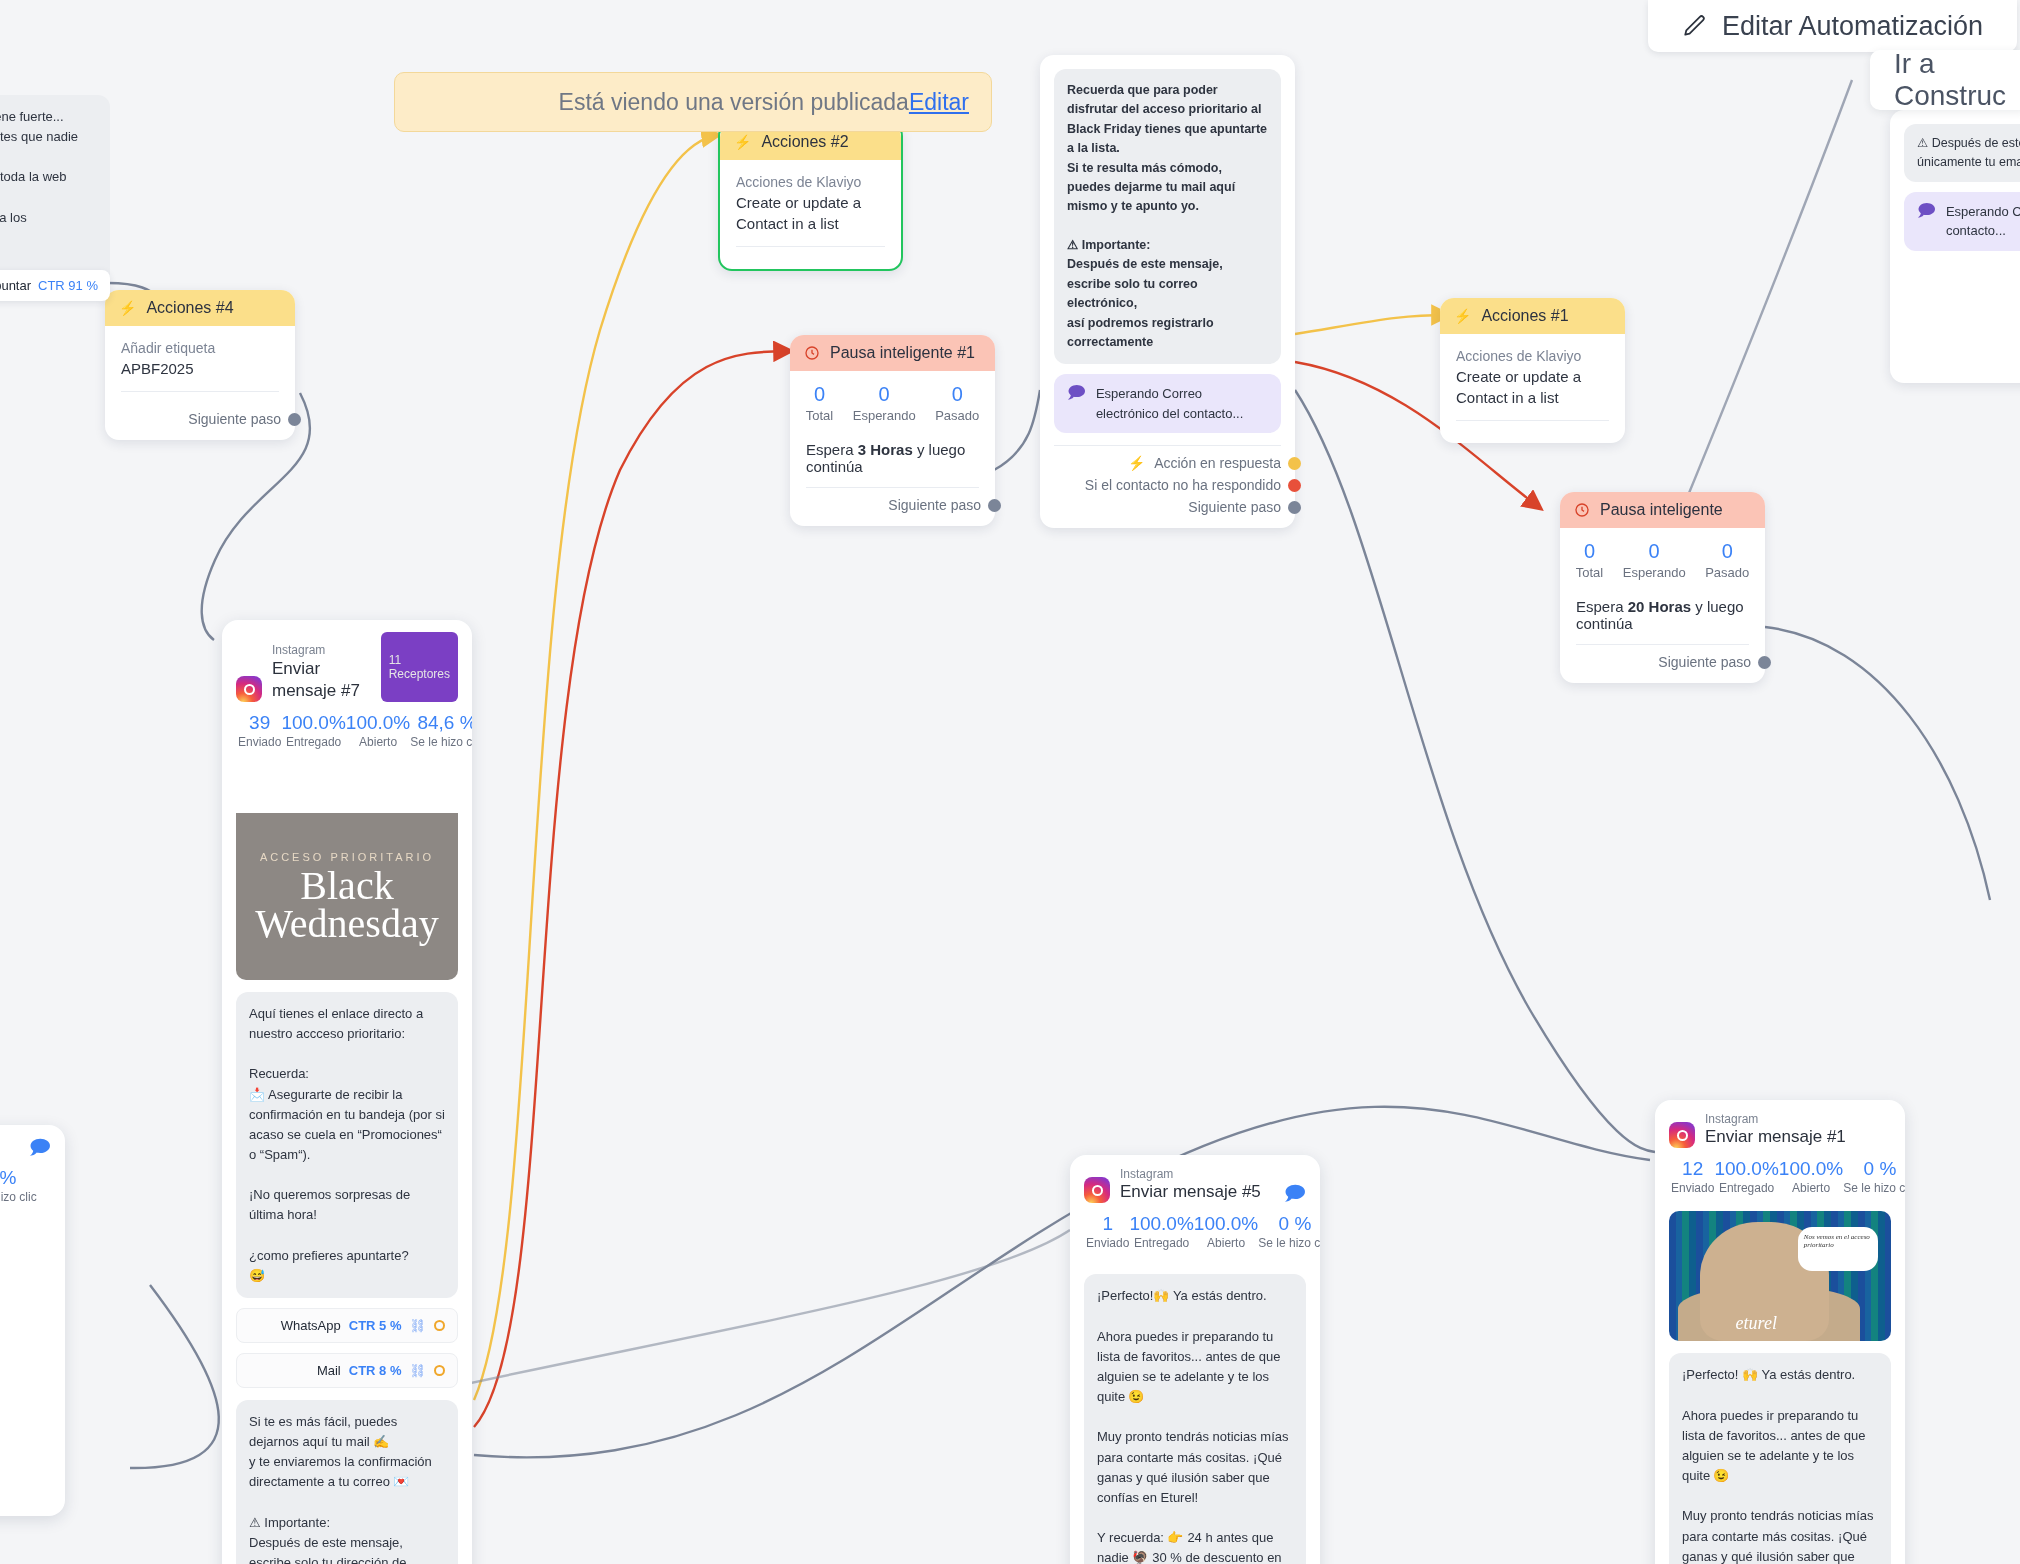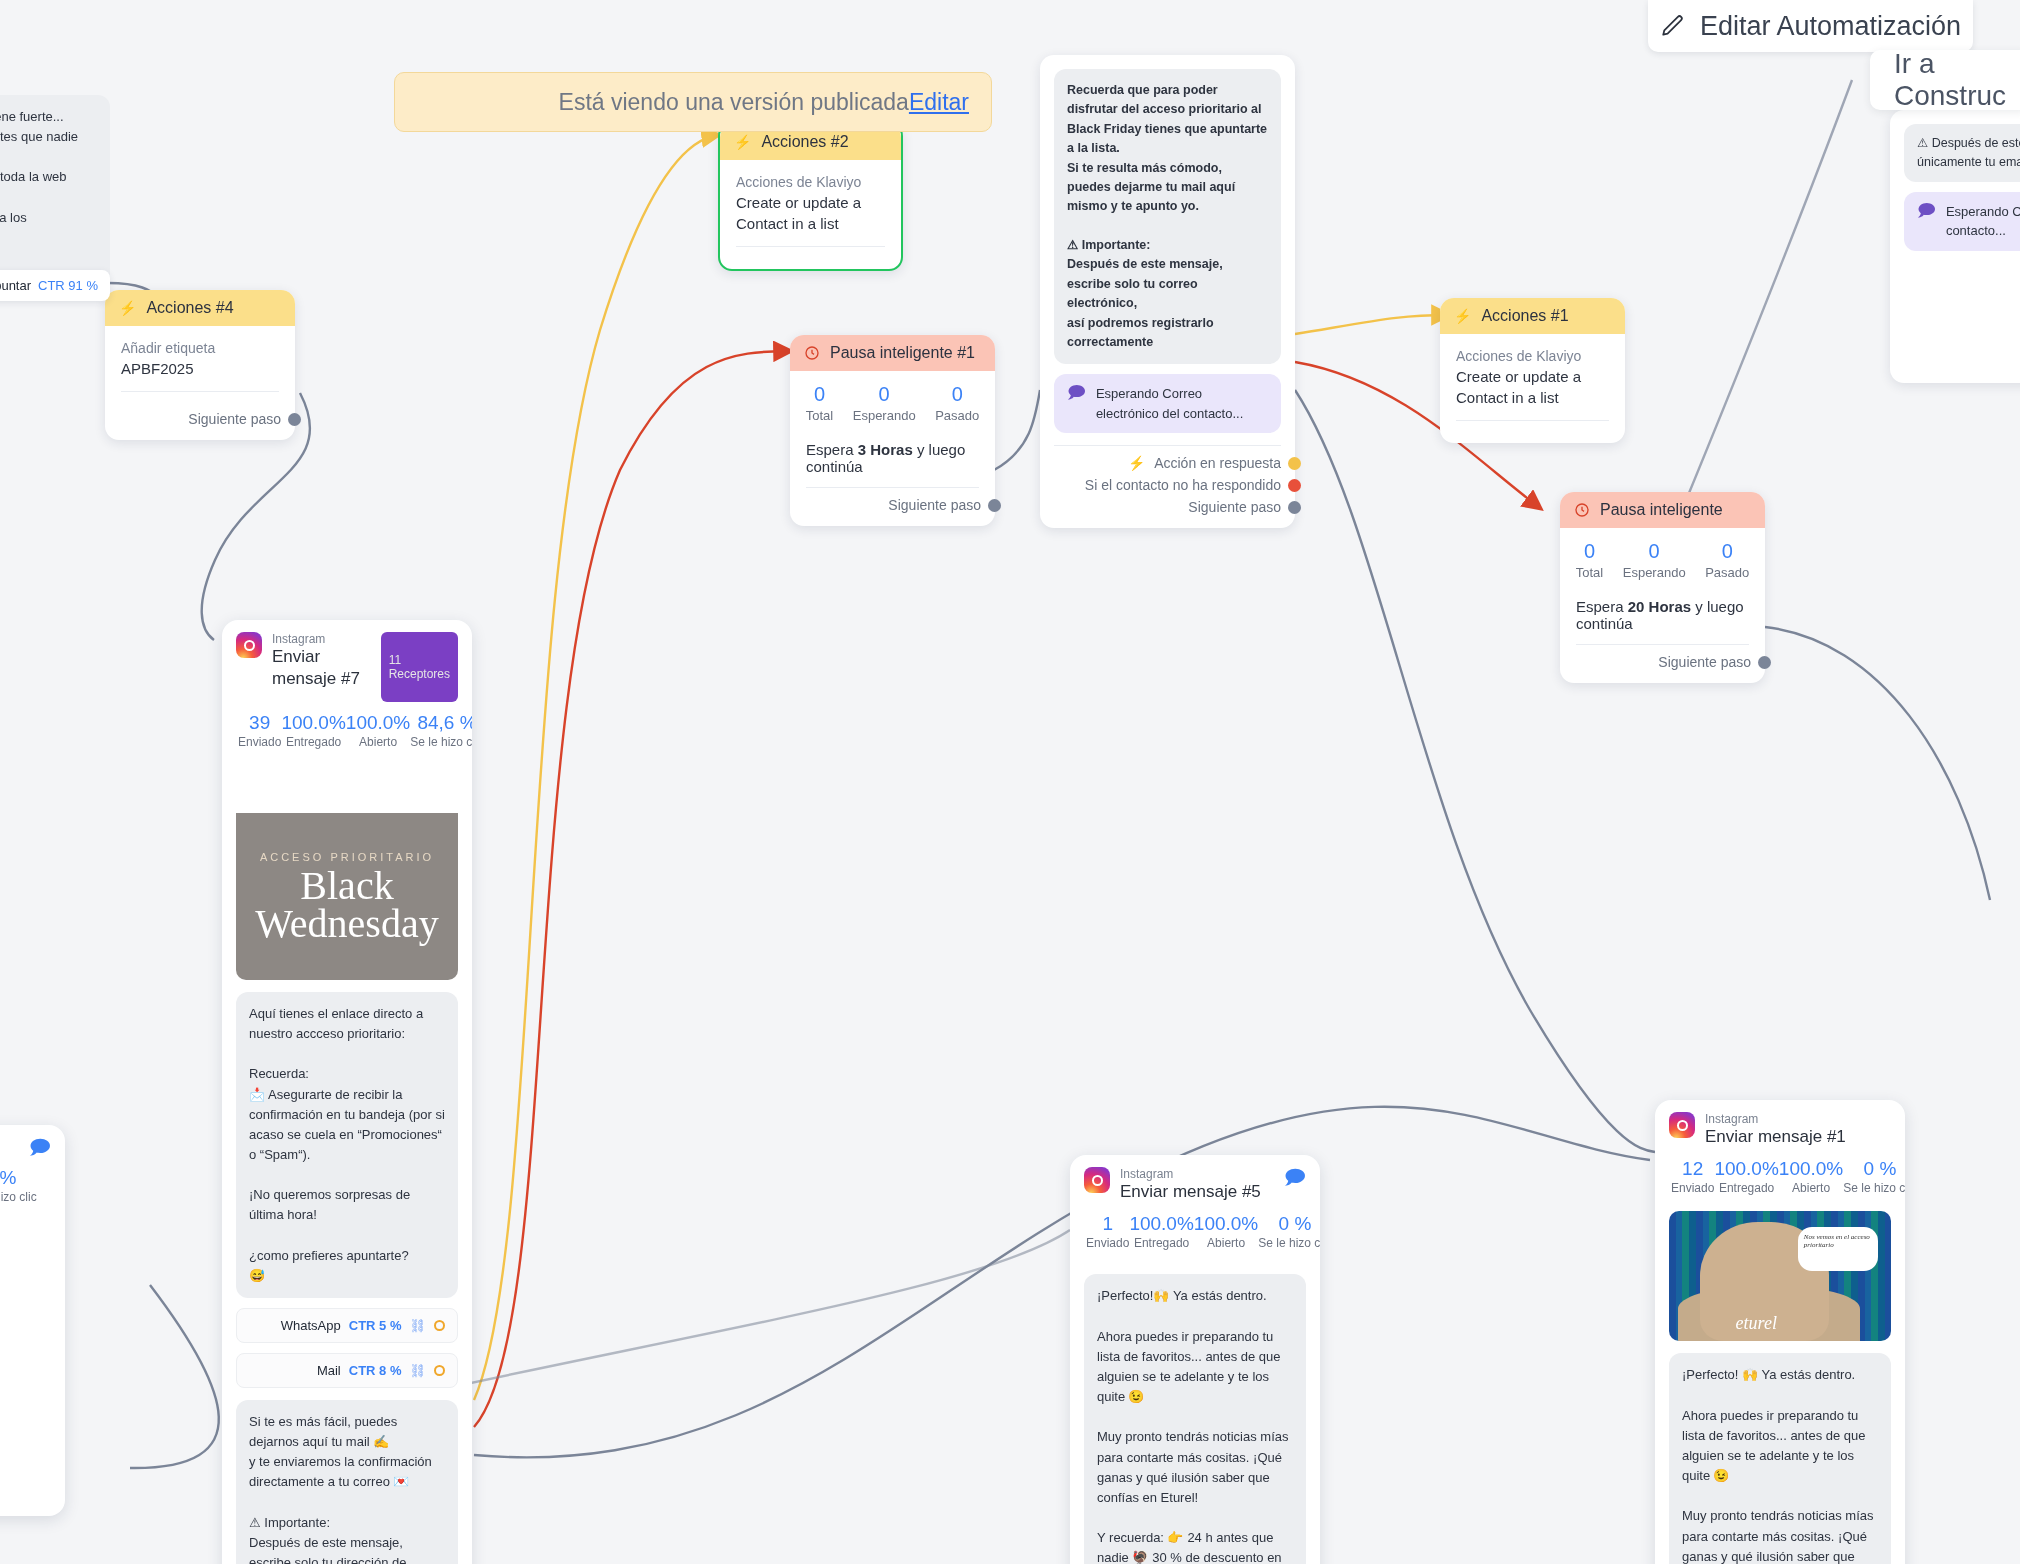--- a/index.html
+++ b/index.html
@@ -22,21 +22,21 @@
     display: flex; align-items: center; padding: 0 22px; z-index: 40;
   }
   .banner-text { font-size: 23px; color: #6f7785; flex: 1; text-align: right; }
   .banner-link { font-size: 23px; color: #2f6fed; text-decoration: underline; cursor: pointer; }
 
   
   .hdr-btn {
     position: absolute; top: 0; background: #fff;
     border-radius: 0 0 10px 10px; box-shadow: 0 2px 6px rgba(30,40,60,.10);
     display: flex; align-items: center; gap: 14px; z-index: 60;
-    font-size: 27px; color: #3a4250; padding: 0 12px; height: 52px;
+    font-size: 27px; color: #3a4250; padding: 0 34px; height: 52px;
   }
   #btn-editar { left: 1648px; }
   #btn-ir { left: 1870px; top: 50px; height: 60px; font-size: 28px; color: #4b5464; border-radius: 10px;
             box-shadow: 0 2px 8px rgba(30,40,60,.09); padding: 0 24px; }
 
   
   .node {
     position: absolute; background: #fff; border-radius: 14px;
     box-shadow: 0 3px 12px rgba(25,40,70,.11); z-index: 10;
   }
@@ -64,21 +64,21 @@
   .stats { display: flex; justify-content: space-around; padding: 12px 6px 4px; }
   .stat { text-align: center; }
   .stat .v { font-size: 20px; color: #3b82f6; font-weight: 400; }
   .stat .l { font-size: 13px; color: #6b7280; margin-top: 2px; }
   .wait-line { font-size: 15px; color: #2e3440; padding: 14px 16px 0; }
   .wait-line b { font-weight: 700; }
 
   
   .msg-card { position: absolute; background: #fff; border-radius: 16px;
               box-shadow: 0 4px 16px rgba(25,40,70,.13); z-index: 12; overflow: hidden; }
-  .msg-head { display: flex; align-items: flex-start; gap: 10px; padding: 12px 14px 2px; }
+  .msg-head { display: flex; align-items: flex-end; gap: 10px; padding: 12px 14px 2px; }
   .ig-icon { width: 26px; height: 26px; border-radius: 8px; flex: none;
              background: radial-gradient(circle at 28% 100%, #fdd056 0%, #f65d3b 28%, #d62a7e 58%, #8e36c4 85%);
              display: flex; align-items: center; justify-content: center; }
   .ig-icon i { width: 11px; height: 11px; border: 2px solid #fff; border-radius: 50%; display: block; }
   .msg-titles .t1 { font-size: 12px; color: #7a8290; line-height: 1.2; }
   .msg-titles .t2 { font-size: 17px; color: #2b313c; line-height: 1.3; }
   .badge { margin-left: auto; background: #7b3fc4; color: #e5e5e5; font-size: 12px;
            border-radius: 6px; padding: 21px 8px; }
   .bubble-icon { margin-left: auto; color: #3b82f6; font-size: 20px; line-height: 1; }
   .metrics { display: flex; justify-content: space-between; padding: 8px 16px 12px; }

